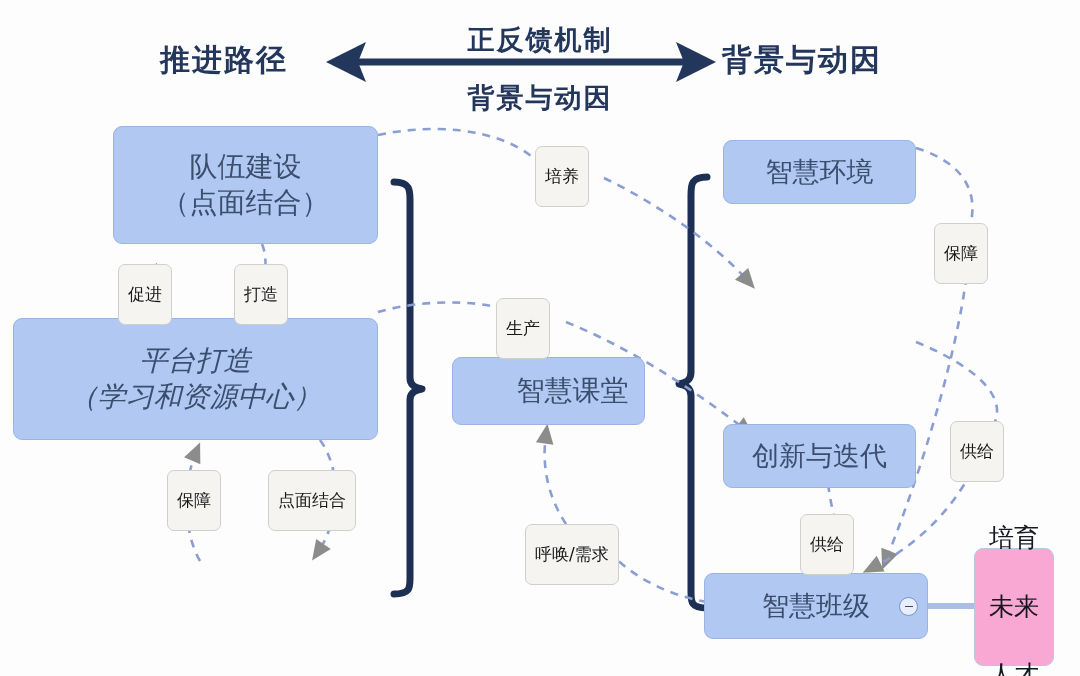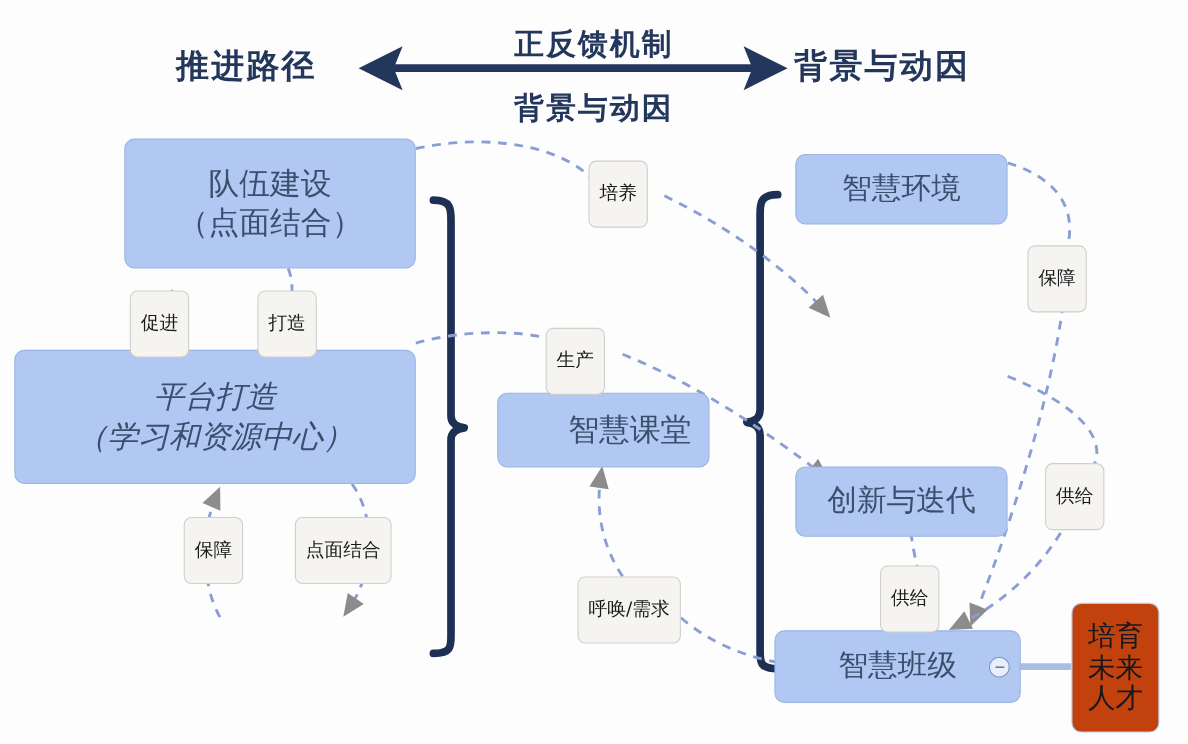--- a/index.html
+++ b/index.html
@@ -35,23 +35,24 @@
     border:1px solid #9ab5e4;
     border-radius:9px;
     color:#3c4e6d;
     display:flex;align-items:center;justify-content:center;
     text-align:center;
     line-height:1.28;
     box-sizing:border-box;
     font-weight:normal;
   }
   .node.pale{
-    background:#c2410c;
+    background:#f9a8d4;
     border:1px solid #b9c7e6;
     color:#15181f;
+    gap:40px;
   }
 
   
   .pill{
     position:absolute;
     background:#f5f4f1;
     border:1px solid #cfcfcb;
     border-radius:7px;
     color:#17181a;
     font-size:17px;

